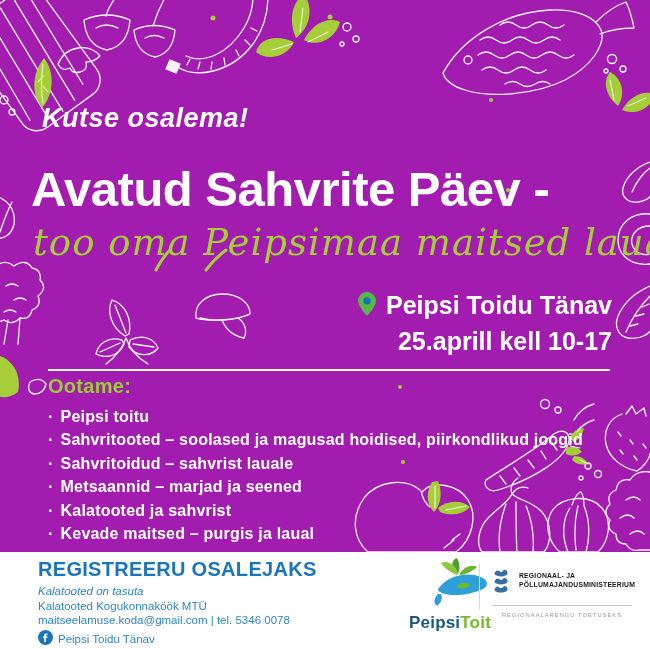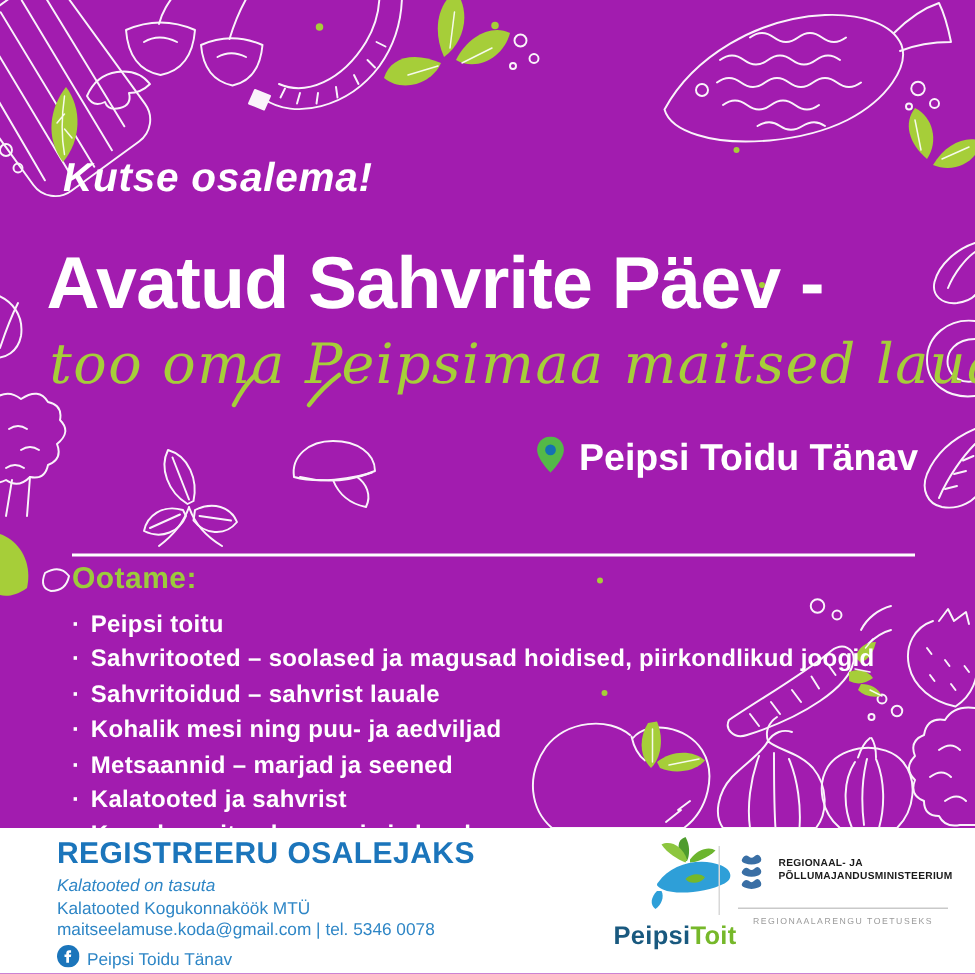--- a/index.html
+++ b/index.html
@@ -225,31 +225,31 @@
 
   <div class="event">
     <div>
       <span class="pin">
         <svg width="18" height="25" viewBox="0 0 20 28">
           <path d="M10 0C4.5 0 0 4.4 0 9.9 0 17 10 27 10 27s10-10 10-17.1C20 4.4 15.5 0 10 0z" fill="#54B948"></path>
           <circle cx="10" cy="10" r="4" fill="#1471B3"></circle>
         </svg>
       </span><span>Peipsi Toidu Tänav</span>
     </div>
+    <div>25.aprill kell 10-17</div>
   </div>
 
   <div class="divider"></div>
 
   <div class="expect">
     <h3>Ootame:</h3>
     <ul>
       <li>Peipsi toitu</li>
       <li>Sahvritooted – soolased ja magusad hoidised, piirkondlikud joogid</li>
       <li>Sahvritoidud – sahvrist lauale</li>
-      <li>Kohalik mesi ning puu- ja aedviljad</li>
       <li>Metsaannid – marjad ja seened</li>
       <li>Kalatooted ja sahvrist</li>
       <li>Kevade maitsed – purgis ja laual</li>
     </ul>
   </div>
 
   <div class="footer">
     <div class="reg">
       <h2>REGISTREERU OSALEJAKS</h2>
       <div class="line italic">Kalatooted on tasuta</div>

